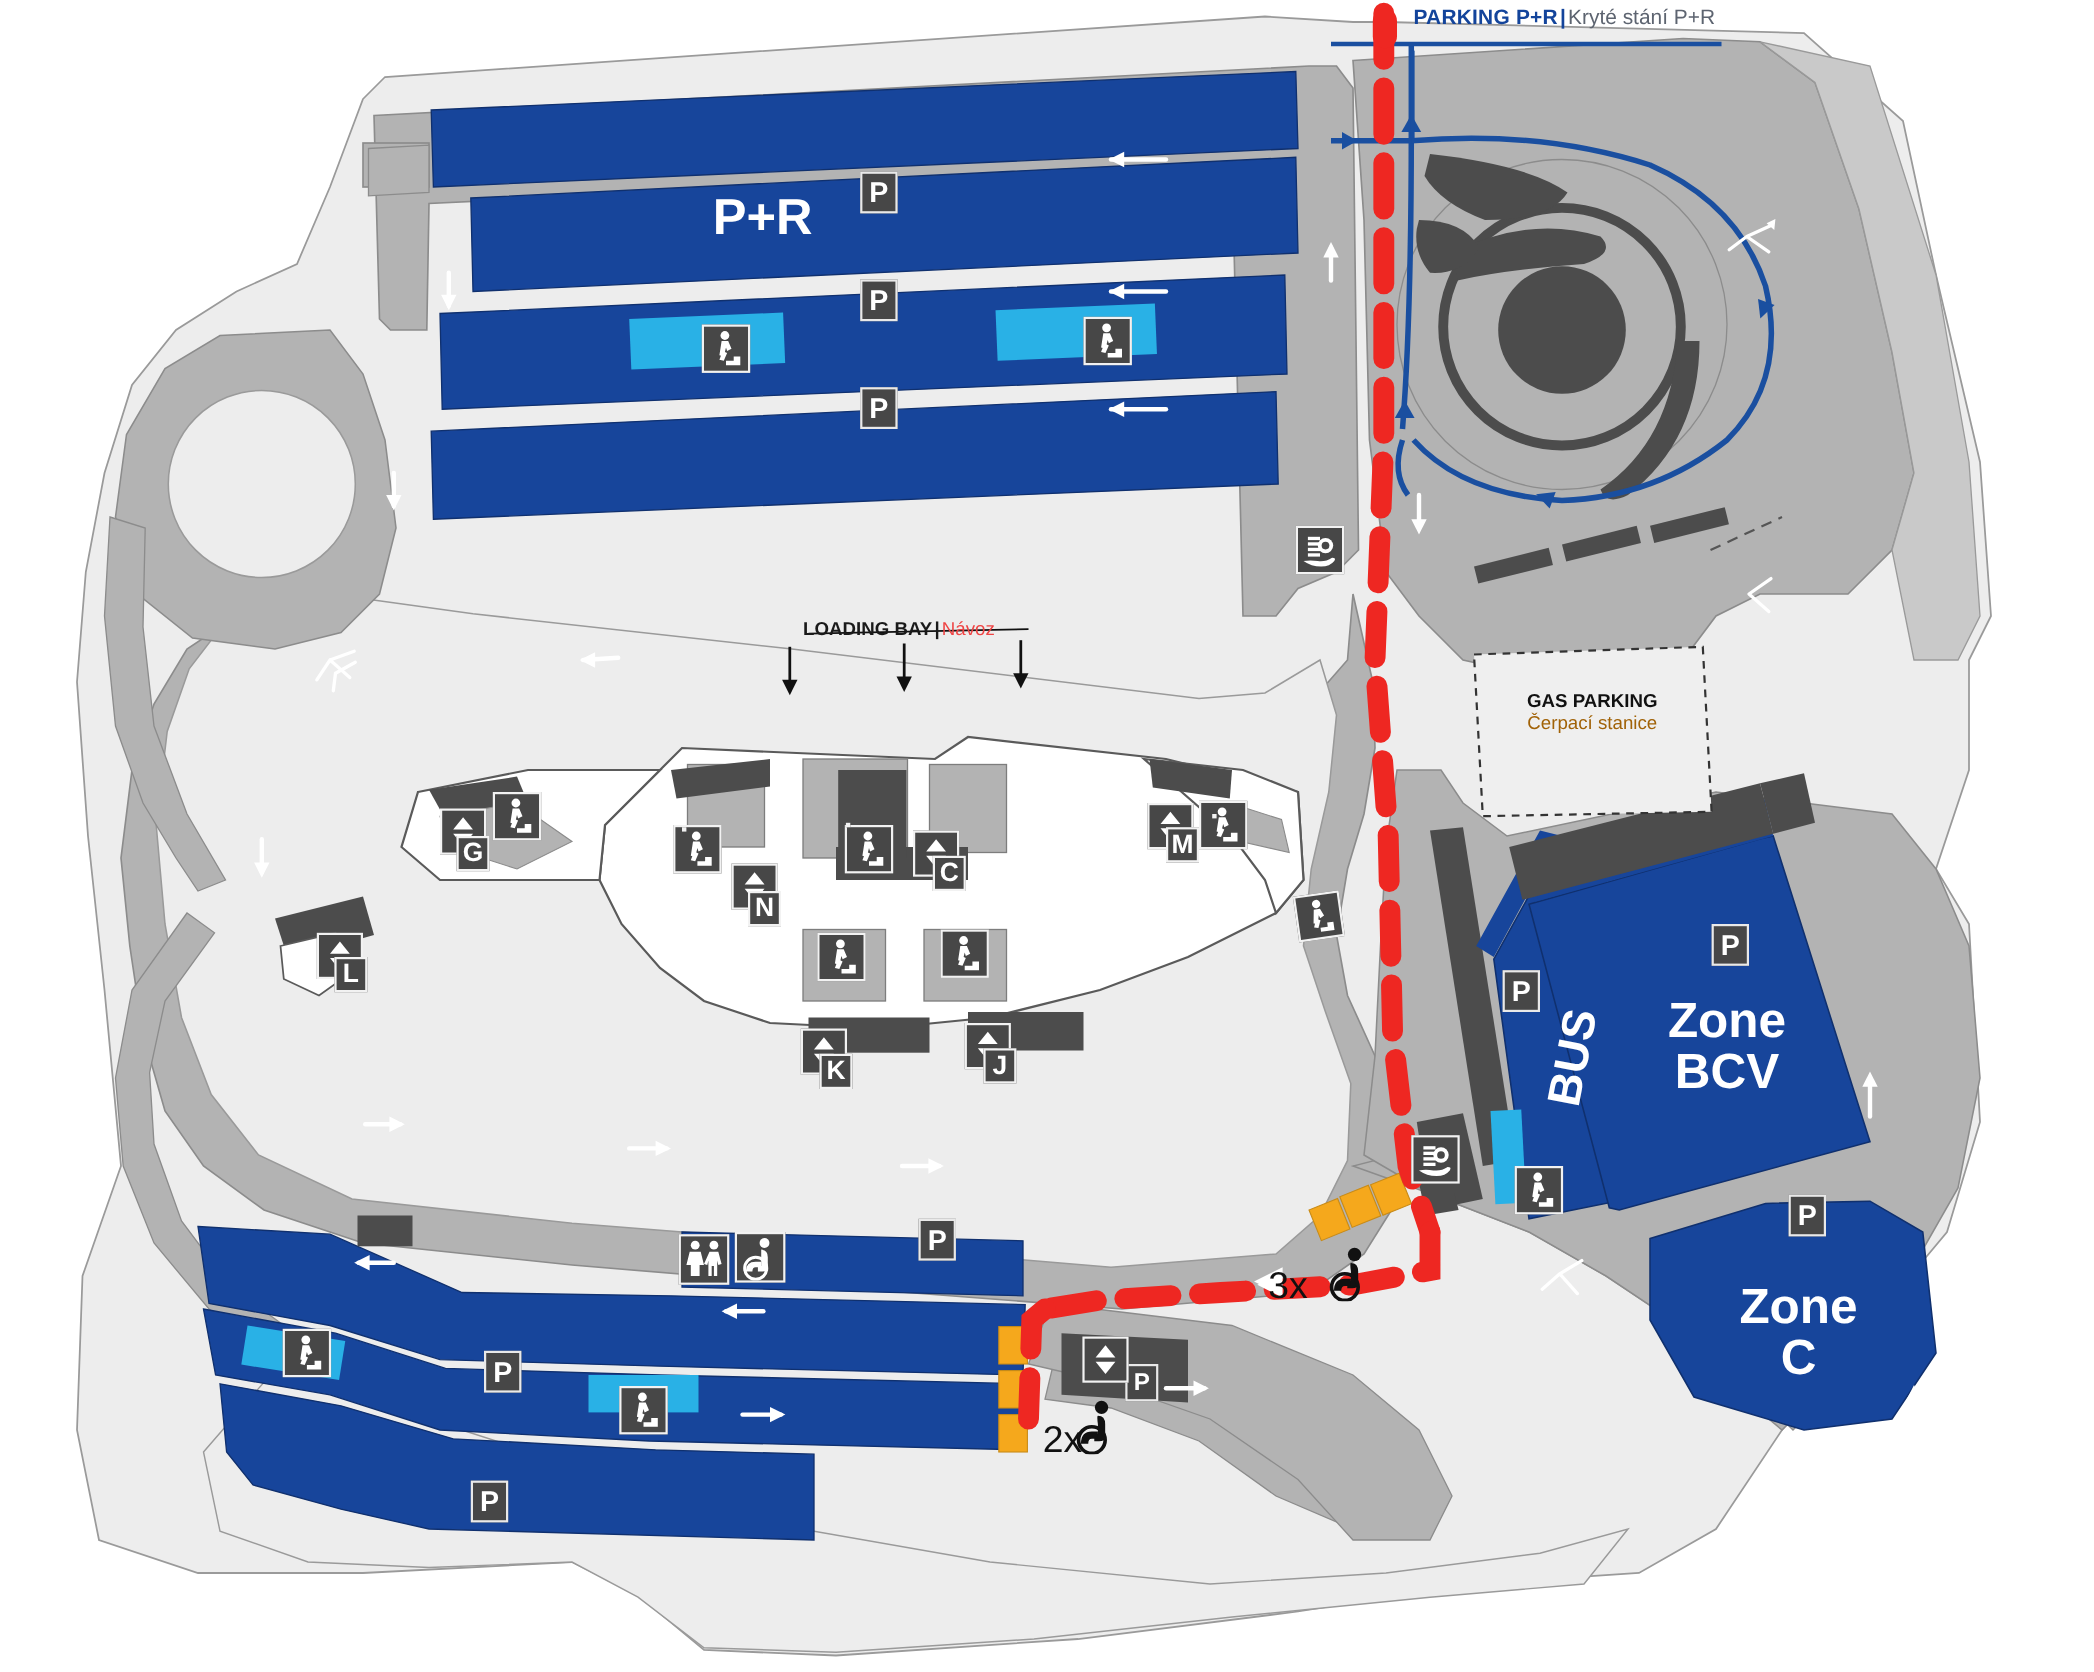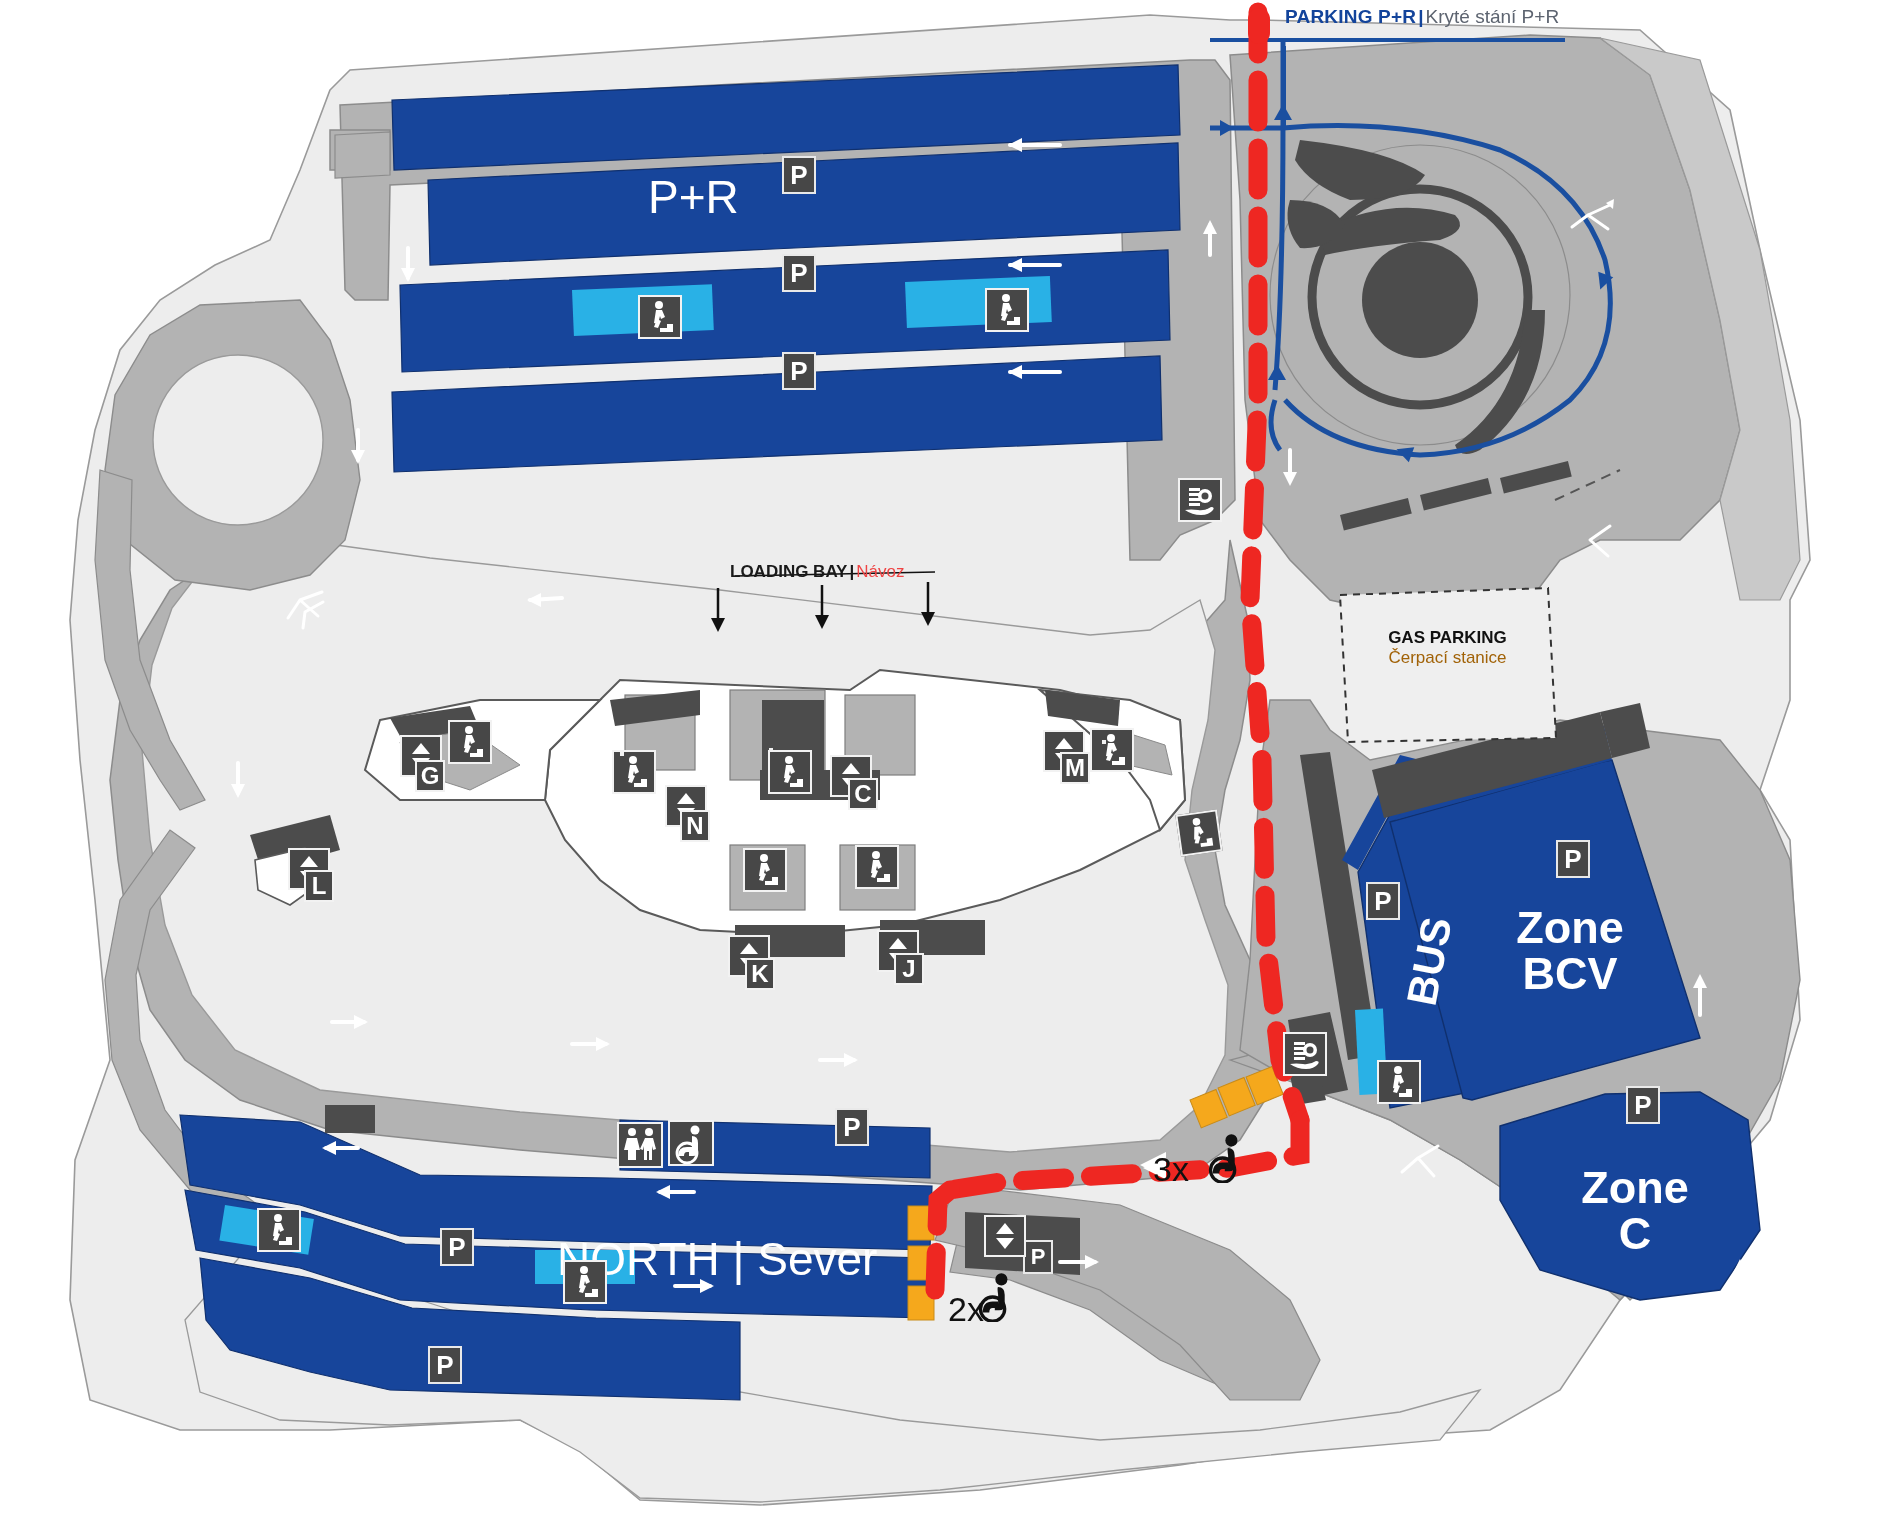--- a/index.html
+++ b/index.html
@@ -79,21 +79,21 @@
     font-weight: bold;
     line-height: 1.02;
     text-align: center;
     pointer-events: none;
   }
   .big-band-text {
     position: absolute;
     color: #ffffff;
     white-space: nowrap;
   }
-  .band-bold { font-weight: normal; }
+  .band-bold { font-weight: bold; }
   .band-light { font-weight: normal; }
   .count-text {
     position: absolute;
     color: #111;
     font-size: 34px;
     font-family: "Liberation Sans", sans-serif;
   }
   .icon-box {
     position: absolute;
     background: #474747;
@@ -411,25 +411,20 @@
 
   <div style="position:absolute; left:1350px; top:628px; width:195px;">
     <div class="gas-title">GAS PARKING</div>
     <div class="gas-sub">Čerpací stanice</div>
   </div>
 
   <div class="big-band-text" style="left:648px; top:170px; font-size:46px;">
     <span class="band-bold">P+R</span>
   </div>
 
-  <div class="big-band-text" style="left:557px; top:1232px; font-size:46px;">
-    <span class="band-bold">NORTH</span>
-    <span class="band-light">|</span>
-    <span class="band-light">Sever</span>
-  </div>
 
   <div class="zone-text" style="left:1460px; top:905px; width:220px; font-size:45px;">
     <div>Zone</div>
     <div>BCV</div>
   </div>
 
   <div class="zone-text" style="left:1540px; top:1165px; width:190px; font-size:45px;">
     <div>Zone</div>
     <div>C</div>
   </div>

